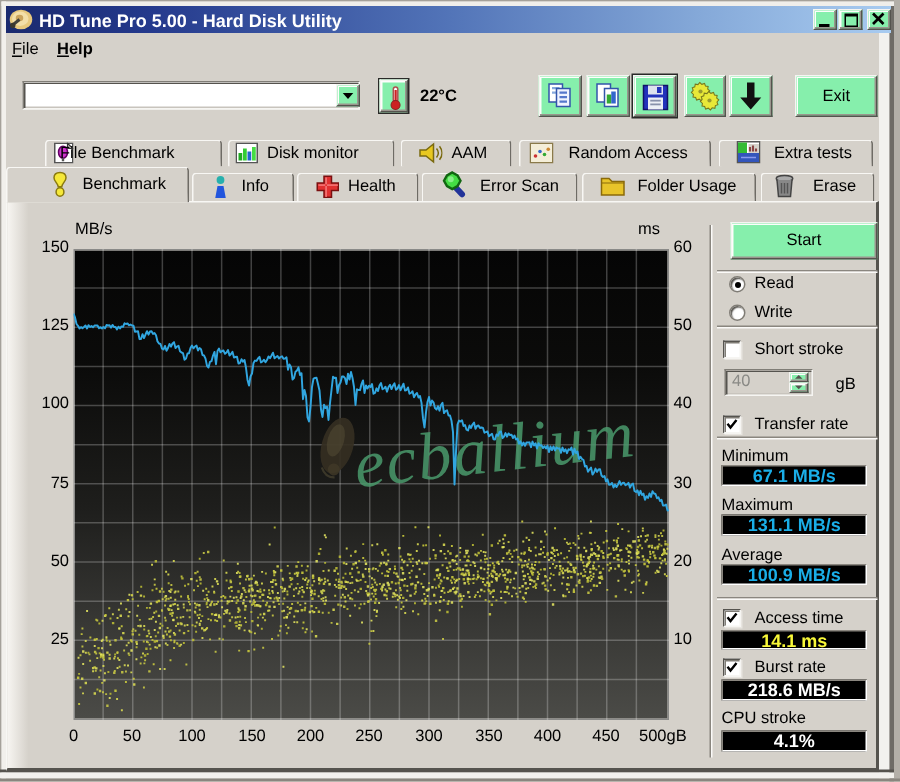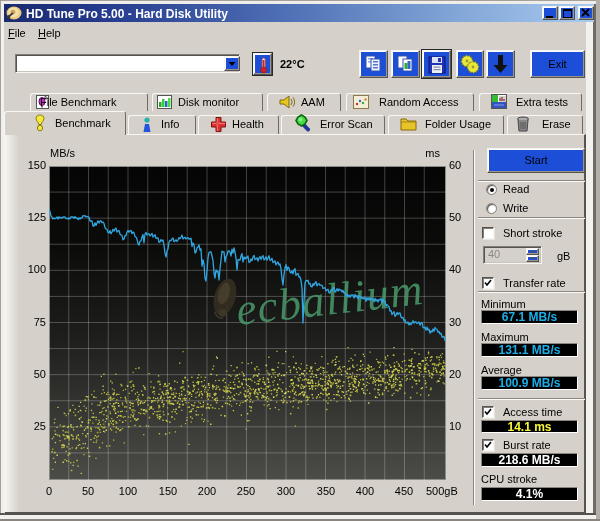--- a/index.html
+++ b/index.html
@@ -1,17 +1,17 @@
 <!DOCTYPE html>
 <html><head><meta charset="utf-8">
 <style>
 * { margin:0; padding:0; box-sizing:border-box; }
 html,body { width:600px; height:521px; overflow:hidden; }
 body { font-family:"Liberation Sans",sans-serif; font-size:11px; background:#d5d1ca; position:relative; }
-.raised { border-top:1px solid #f6f5f2; border-left:1px solid #f6f5f2; border-right:1px solid #55534e; border-bottom:1px solid #55534e; box-shadow: inset -1px -1px 0 #9a968e, inset 1px 1px 0 #fdfdfc; background:#1d4ed8; }
+.raised { border-top:1px solid #f6f5f2; border-left:1px solid #f6f5f2; border-right:1px solid #55534e; border-bottom:1px solid #55534e; box-shadow: inset -1px -1px 0 #9a968e, inset 1px 1px 0 #fdfdfc; background:#86efac; }
 .sunk { border-top:1px solid #807d76; border-left:1px solid #807d76; border-right:1px solid #f6f5f2; border-bottom:1px solid #f6f5f2; box-shadow: inset 1px 1px 0 #55534e, inset -1px -1px 0 #c8c4bd; }
 .abs { position:absolute; }
 svg { display:block; }
 .lab { position:absolute; font-size:11px; color:#000; }
 .sep { position:absolute; left:478px; width:107px; height:2px; border-top:1px solid #8a867f; border-bottom:1px solid #fbfaf8; }
 .cb { position:absolute; width:12px; height:12px; background:#fff; border:1px solid #55534e; border-right-color:#f6f5f2; border-bottom-color:#f6f5f2; box-shadow: inset 1px 1px 0 #807d76, 1px 1px 0 #e8e5e0; }
 .vbox { position:absolute; left:481px; width:97px; background:#000; color:#1aaee8; font-weight:bold; font-size:12px; text-align:center; border:1px solid #8a867f; border-right-color:#fff; border-bottom-color:#fff; }
 .plab { position:absolute; left:481px; font-size:11px; color:#000; }
 .tab { position:absolute; background:#d5d1ca; border-top:1px solid #f8f7f4; border-left:1px solid #f8f7f4; border-right:1px solid #6e6b65; border-radius:3px 3px 0 0; }
 .tlab { position:absolute; font-size:11px; color:#000; white-space:nowrap; }
@@ -43,21 +43,21 @@
 <div class="raised abs" style="left:559px;top:6px;width:16px;height:14px;">
     <div class="abs" style="left:3px;top:2px;width:9px;height:9px;border:1px solid #000;border-top-width:2px;"></div>
   </div>
 <div class="raised abs" style="left:578px;top:6px;width:16px;height:14px;">
     <svg width="14" height="12" viewBox="0 0 14 12">
       <path d="M3 2 L10 9 M10 2 L3 9" stroke="#000" stroke-width="1.8"></path>
     </svg>
   </div>
 
 <div class="abs" style="left:8px;top:27px;"><span style="text-decoration:underline">F</span>ile</div>
-<div class="abs" style="left:38px;top:27px;"><span style="text-decoration:underline">H</span>elp</div>
+<div class="abs" style="left:38px;top:27px;font-weight:bold;"><span style="text-decoration:underline">H</span>elp</div>
 
 <div class="abs sunk" style="left:15px;top:54px;width:225px;height:19px;background:#fff;">
   <div class="raised abs" style="left:208px;top:1px;width:16px;height:15px;">
       <svg width="14" height="13" viewBox="0 0 14 13">
         <path d="M3.5 5 L10.5 5 L7 9 Z" fill="#000"></path>
       </svg>
     </div>
 </div>
 <div class="abs" style="left:252px;top:52px;width:21px;height:24px;border:1px solid #2a2a28;">
     <div class="raised" style="width:100%;height:100%;">

